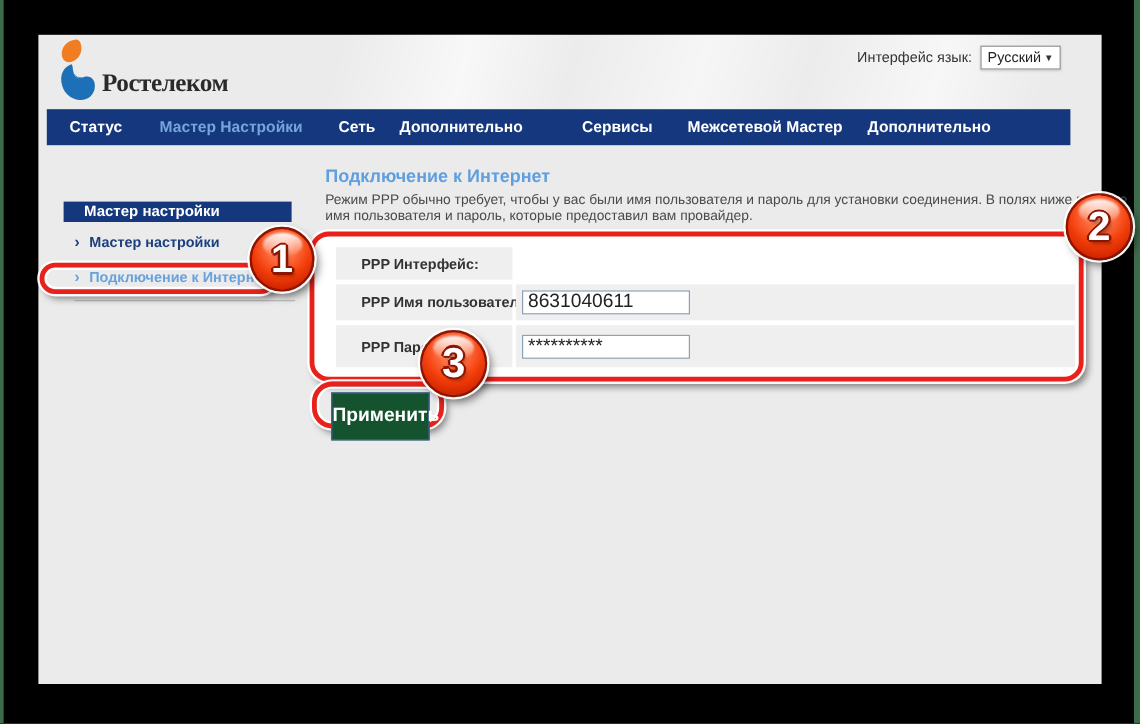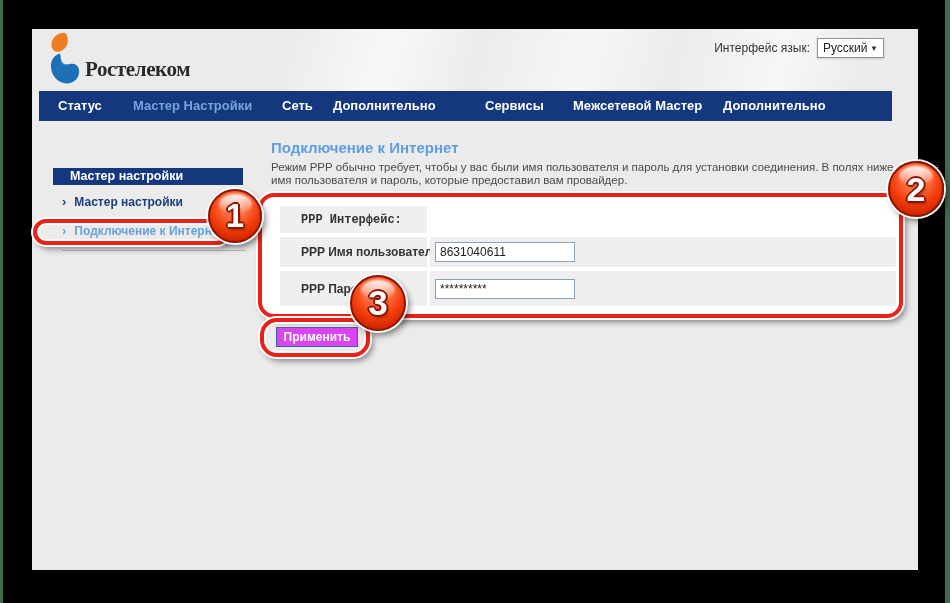--- a/index.html
+++ b/index.html
@@ -57,32 +57,32 @@
   
   .form-rect { position:absolute; left:258px; top:193px; width:645px; height:125px; background:#fff;
     border:4px solid #e8211a; border-radius:16px;
     box-shadow:0 0 0 2px rgba(255,255,255,.95), inset 0 0 0 2px rgba(255,255,255,.95), 3px 4px 6px rgba(0,0,0,.45);
     padding:9px 3px 0 18px; }
   .form-row { display:flex; margin-bottom:4px; }
   .cell { background:#efefef; display:flex; align-items:center; }
   .cell.label { width:147px; margin-right:3px; padding-left:21px; font-size:12px; font-weight:bold; color:#333;
     white-space:nowrap; }
   .cell.value { flex:1; font-size:12px; color:#333; }
-  .row-1 { height:27px;font-family:Liberation Mono, monospace; } .row-2 { height:30px; } .row-3 { height:35px; }
+  .row-1 { height:27px; } .row-2 { height:30px; } .row-3 { height:35px; }
   .row-1 .cell.value { padding-left:7px; }
   .row-2 .cell.value, .row-3 .cell.value { padding-left:5px; }
-  .text-input { width:140px; height:20px; border:1px solid #8ca0b6; background:#fff; font-size:12px;
+  .text-input { width:140px; height:20px; border:1px solid #8ca0b6; background:#fff; font-size:16px;
     color:#222; padding:0 4px; font-family:"Liberation Sans", sans-serif; }
 
   
   .btn-rect { position:absolute; left:260px; top:318px; width:110px; height:39px;
     border:4px solid #e8211a; border-radius:17px;
     box-shadow:0 0 0 2px rgba(255,255,255,.95), inset 0 0 0 2px rgba(255,255,255,.95), 3px 4px 6px rgba(0,0,0,.45); }
-  .apply-btn { position:absolute; left:276px; top:327px; width:82px; height:20px; background:#d946ef;
-    border:1px solid #42609f; color:#fff; font-size:12px; font-weight:bold; cursor:pointer;
+  .apply-btn { position:absolute; left:276px; top:327px; width:82px; height:40px; background:#14532d;
+    border:1px solid #42609f; color:#fff; font-size:16px; font-weight:bold; cursor:pointer;
     font-family:"Liberation Sans", sans-serif; }
 
   
   .side-rect { position:absolute; left:33px; top:219px; width:197px; height:26px;
     border:4px solid #e8211a; border-radius:13px;
     box-shadow:0 0 0 2px rgba(255,255,255,.95), inset 0 0 0 2px rgba(255,255,255,.95), 3px 4px 6px rgba(0,0,0,.45); }
 
   
   .step-circle { position:absolute; border-radius:50%;
     background:radial-gradient(circle at 50% 30%, #ffb49b 0%, #ff7245 24%, #f23d0a 56%, #cf2400 82%, #b51f00 100%);

